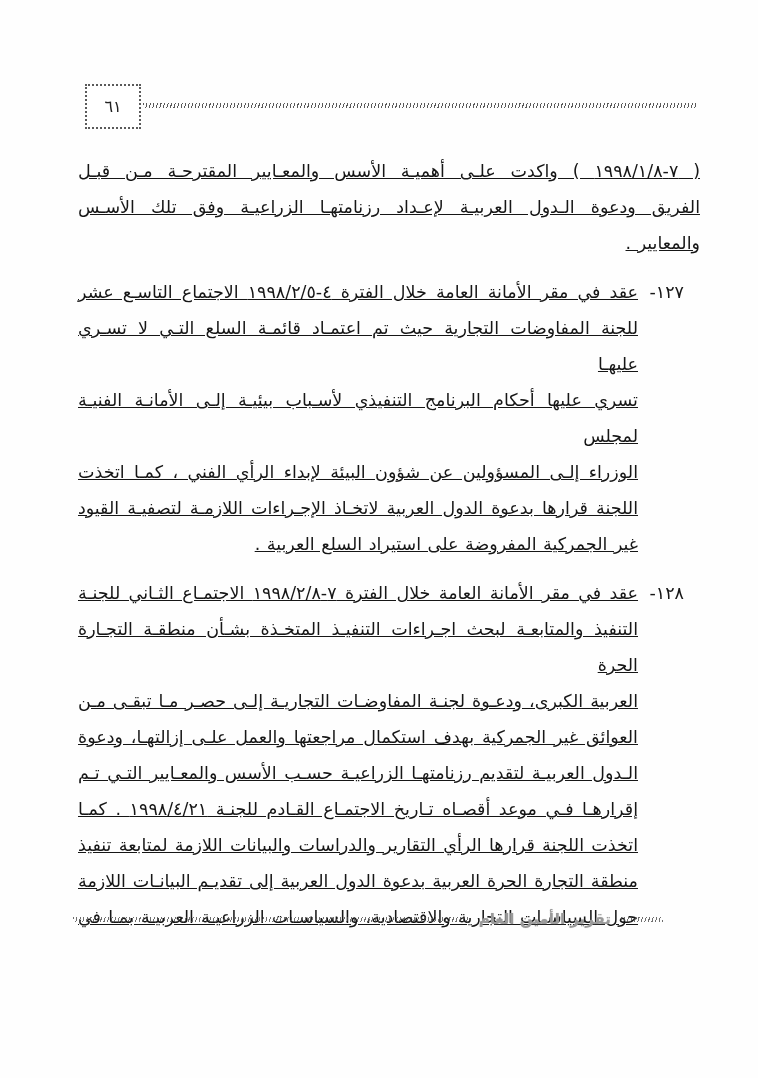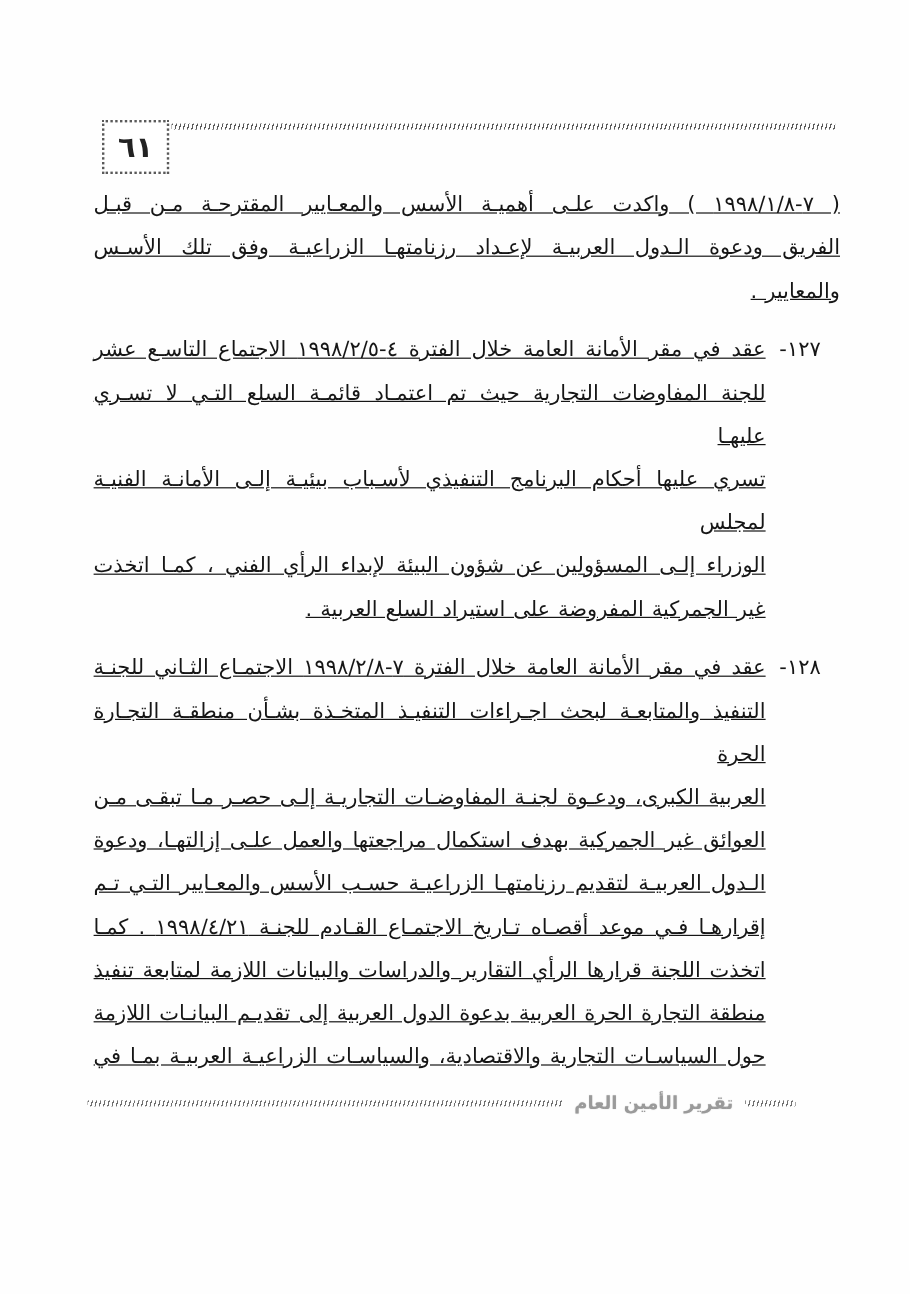--- a/index.html
+++ b/index.html
@@ -9,25 +9,25 @@
     width:758px; height:1078px;
     background:#fefefe;
     overflow:hidden;
     direction:rtl;
     font-family:"DejaVu Sans", sans-serif;
     color:#161616;
   }
 
   
   .page-num-box {
-    position:absolute; top:100px; left:85px;
+    position:absolute; top:84px; left:85px;
     width:56px; height:45px;
     border:2px dotted #5a5a5a;
     display:flex; align-items:center; justify-content:center;
-    font-size:24px; font-weight:bold; color:#222;
+    font-size:16px; font-weight:normal; color:#222;
     background:#fff;
   }
   .header-rule {
     position:absolute; top:103px; left:143px; right:62px;
     height:5px;
     background:repeating-linear-gradient(105deg,#3c3c3c 0 1px,transparent 1px 3.4px);
     opacity:.85;
   }
 
   
@@ -92,20 +92,21 @@
         </div>
     </section>
 
     <section class="para item">
       <span class="num">١٢٧-</span>
       <div class="lines">
           <div class="line">عقد في مقر الأمانة العامة خلال الفترة ٤-١٩٩٨/٢/٥ الاجتماع التاسـع عشر</div>
           <div class="line">للجنة المفاوضات التجارية حيث تم اعتمـاد قائمـة السلع التـي لا تسـري عليهـا</div>
           <div class="line">تسري عليها أحكام البرنامج التنفيذي لأسـباب بيئيـة إلـى الأمانـة الفنيـة لمجلس</div>
           <div class="line">الوزراء إلـى المسؤولين عن شؤون البيئة لإبداء الرأي الفني ، كمـا اتخذت</div>
+          <div class="line">اللجنة قرارها بدعوة الدول العربية لاتخـاذ الإجـراءات اللازمـة لتصفيـة القيود</div>
           <div class="line end">غير الجمركية المفروضة على استيراد السلع العربية .</div>
         </div>
     </section>
 
     <section class="para item">
       <span class="num">١٢٨-</span>
       <div class="lines">
           <div class="line">عقد في مقر الأمانة العامة خلال الفترة ٧-١٩٩٨/٢/٨ الاجتمـاع الثـاني للجنـة</div>
           <div class="line">التنفيذ والمتابعـة لبحث اجـراءات التنفيـذ المتخـذة بشـأن منطقـة التجـارة الحرة</div>
           <div class="line">العربية الكبرى، ودعـوة لجنـة المفاوضـات التجاريـة إلـى حصـر مـا تبقـى مـن</div>

